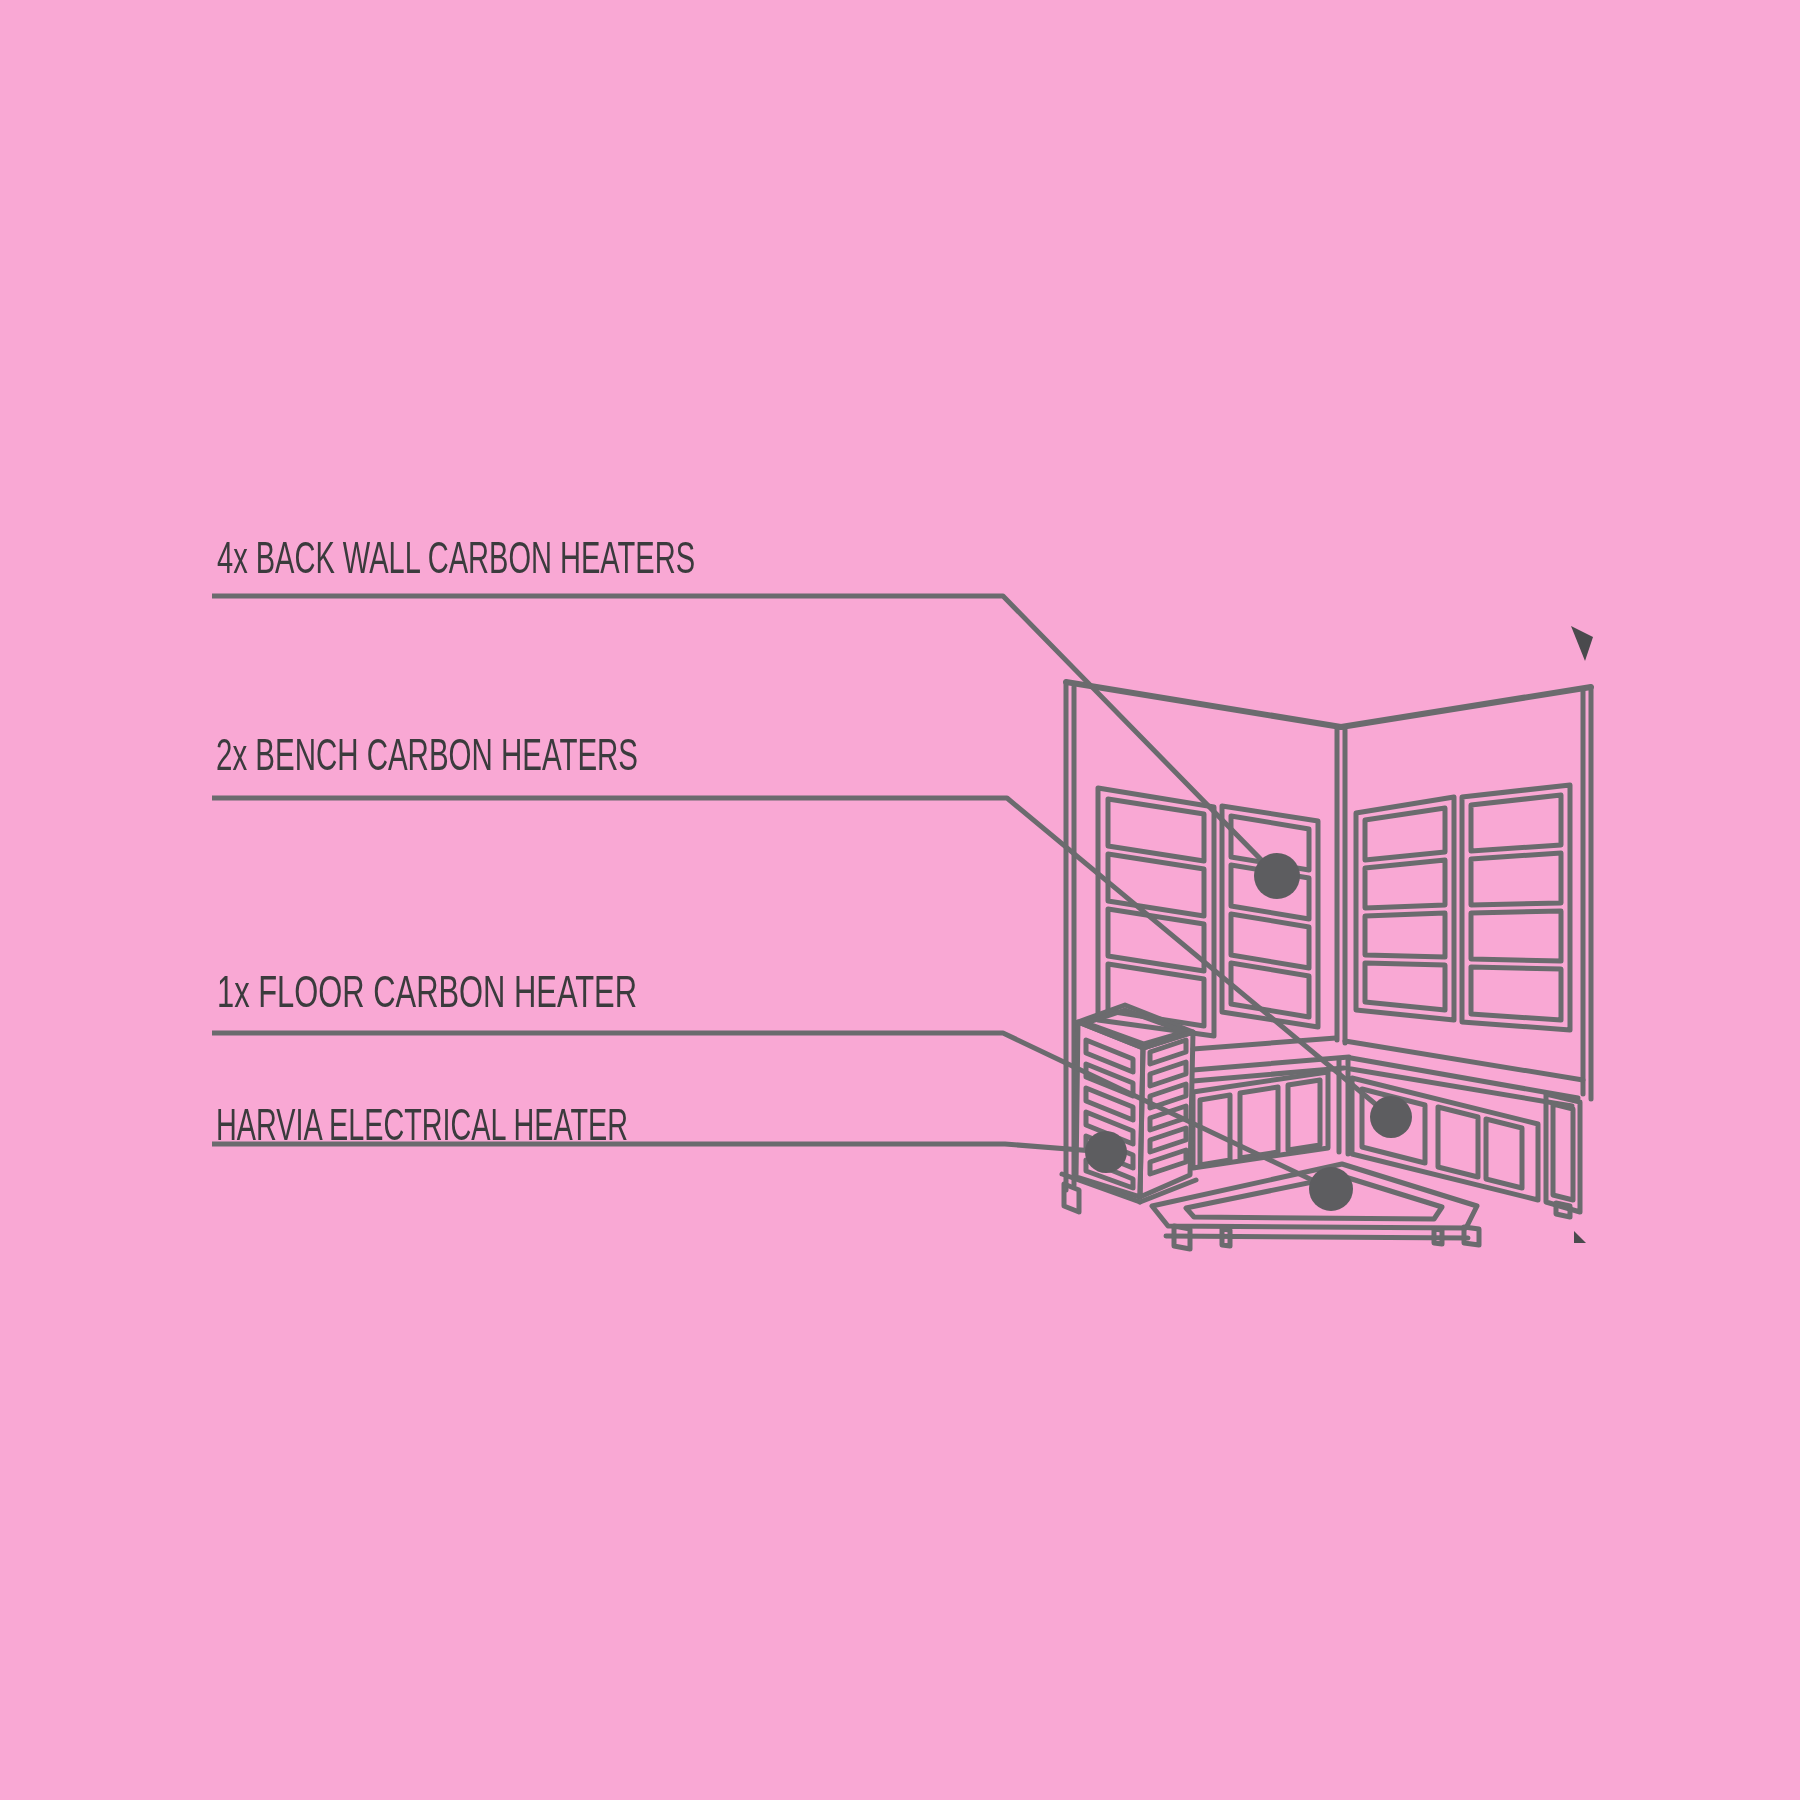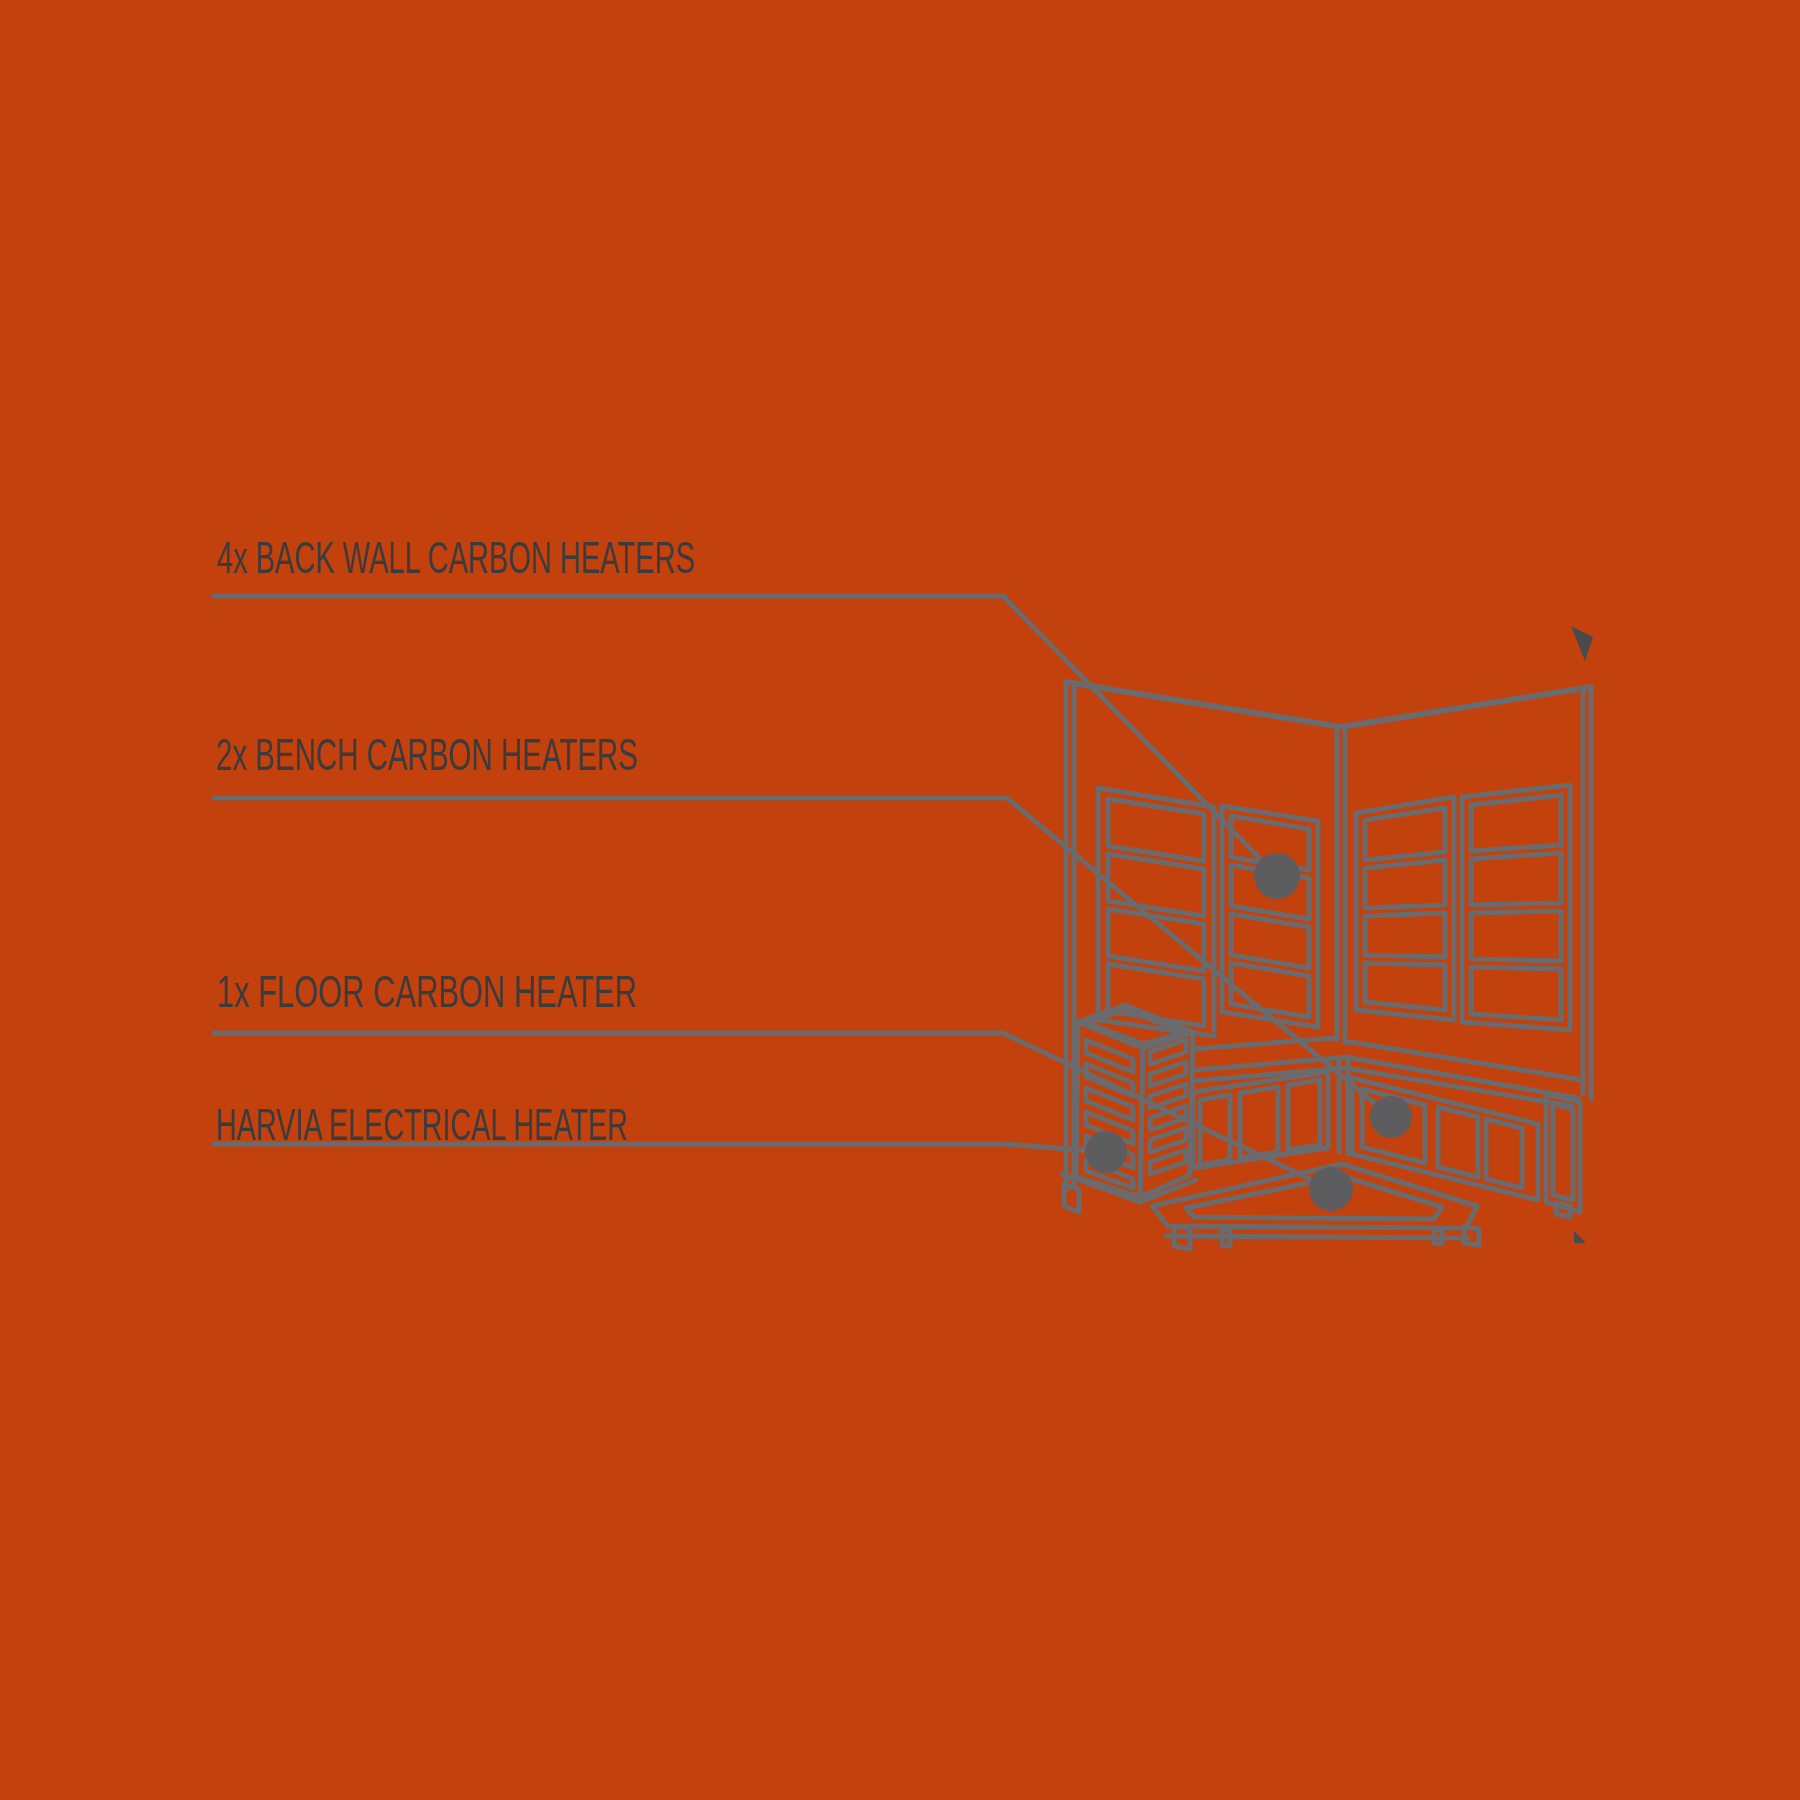--- a/index.html
+++ b/index.html
@@ -1,16 +1,16 @@
 <!DOCTYPE html>
 <html><head>
 <meta charset="utf-8">
 <style>
   html,body{margin:0;padding:0;background:#ffffff;}
-  .canvas{position:relative;width:1800px;height:1800px;background:#c2410c;overflow:hidden;
+  .canvas{position:relative;width:1800px;height:1800px;background:#f9a8d4;overflow:hidden;
           font-family:"Liberation Sans",sans-serif;text-decoration:underline;}
   svg text{fill:#3b3b3d;font-family:"Liberation Sans",sans-serif;font-size:45px;font-weight:400;}
   .stroke{stroke:#6b6b6e;fill:none;stroke-width:5;stroke-linejoin:round;stroke-linecap:round;}
   .stroke-heavy{stroke:#6b6b6e;fill:none;stroke-width:6;stroke-linejoin:round;stroke-linecap:round;}
   .leader{stroke:#6b6b6e;fill:none;stroke-width:5;stroke-linejoin:round;stroke-linecap:butt;}
   .dot{fill:#5d5d60;stroke:none;}
   .flag{fill:#4a4a4d;stroke:none;}
 </style>
 </head>
 <body>

